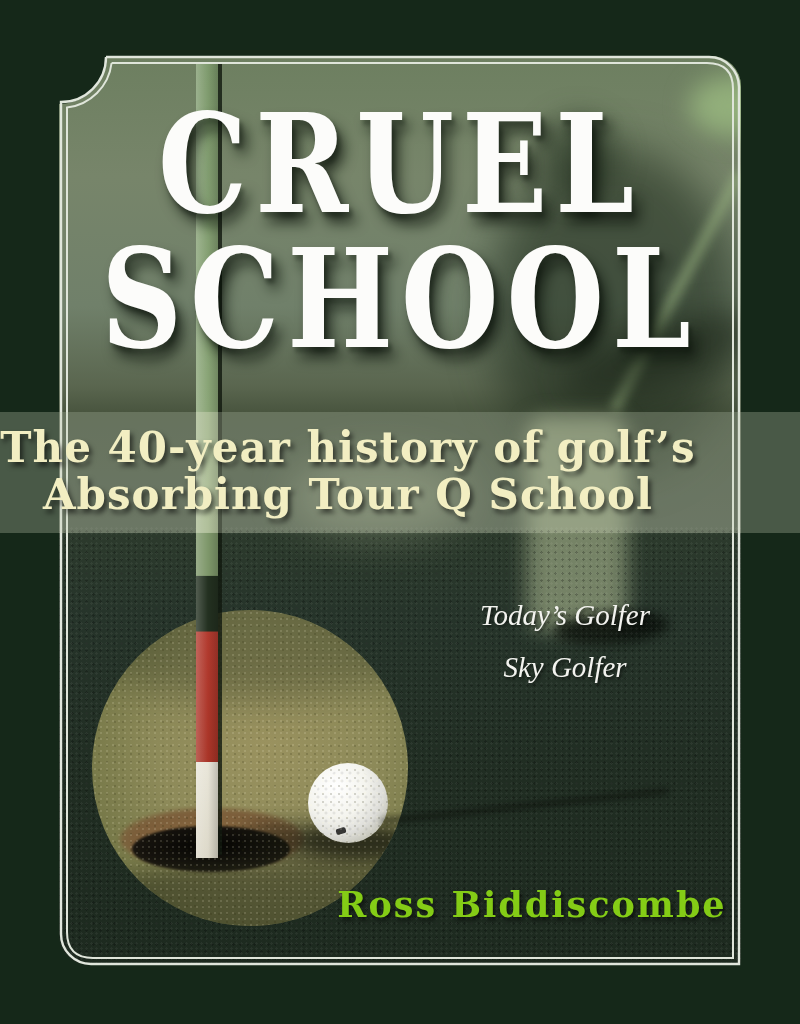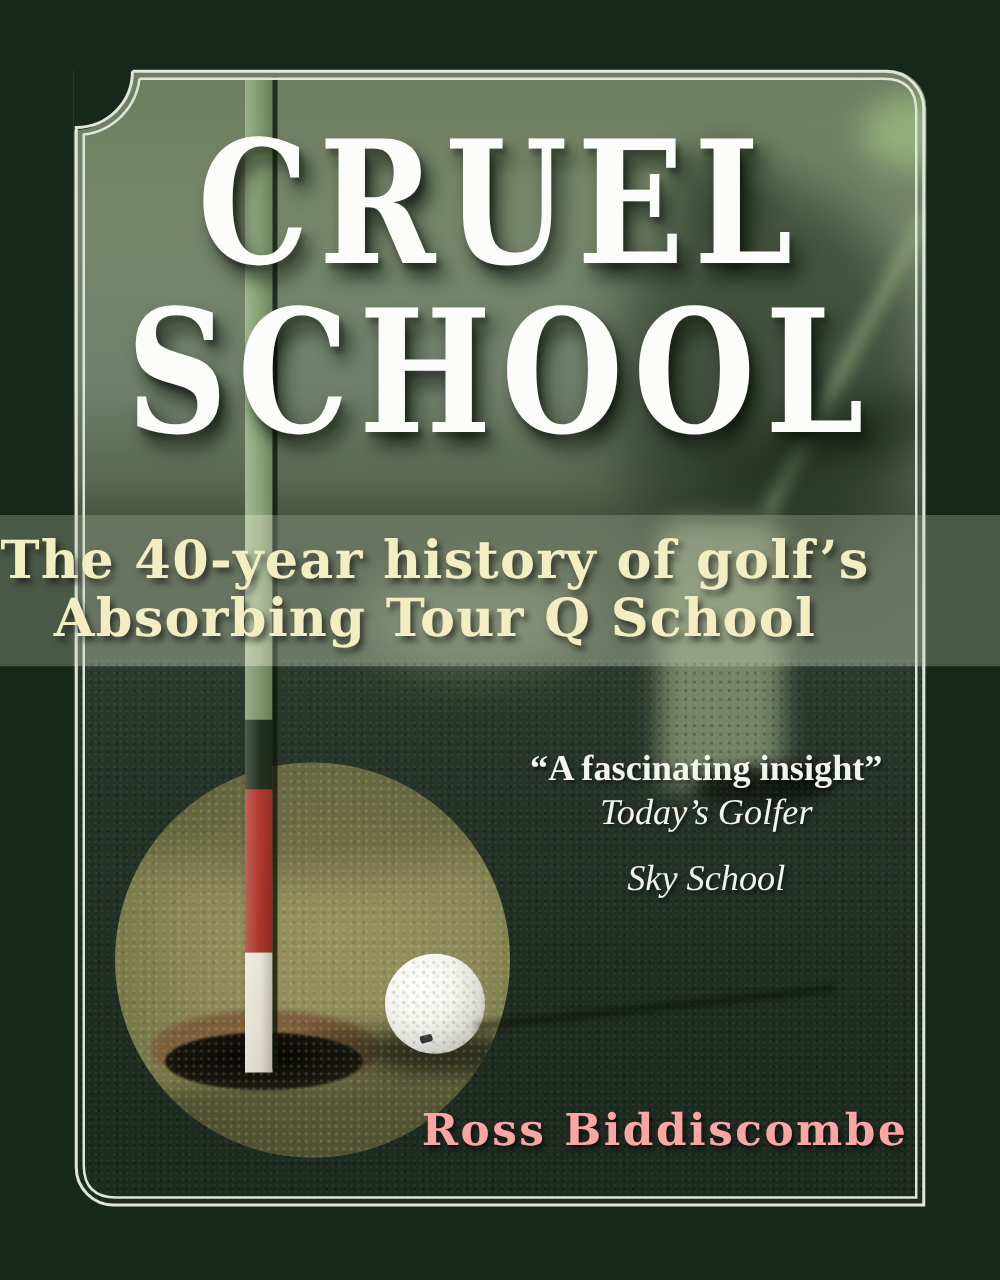--- a/index.html
+++ b/index.html
@@ -122,21 +122,21 @@
     color:#f3f3ef;font-size:29px;line-height:1.22;
     text-shadow:2px 2px 3px rgba(0,0,0,.5);
   }
   .quote-group{margin-bottom:17px;}
   .quote-text{font-weight:bold;font-weight:600;}
   .quote-source{font-style:italic;}
 
   .author{
     left:330px;top:884px;width:404px;text-align:center;
     font-weight:bold;font-size:35px;letter-spacing:2px;
-    color:#fca5a5;
+    color:#84cc16;
     text-shadow:2px 3px 4px rgba(0,0,0,.6);
   }
 </style>
 </head>
 <body>
 
 <div>
 
   <div class="photo">
     <div class="shape sil-torso abs"></div>
@@ -176,23 +176,22 @@
   </svg>
 
   <div class="band abs"></div>
   <div class="subtitle abs">
     <div>The 40-year history of golf’s</div>
     <div>Absorbing Tour Q School</div>
   </div>
 
   <div class="quotes abs">
     <div class="quote-group">
-      <div class="quote-text">“A fascinating insight”</div>
       <div class="quote-source">Today’s Golfer</div>
     </div>
     <div class="quote-group">
-      <div class="quote-source">Sky School</div>
+      <div class="quote-source">Sky Golfer</div>
     </div>
   </div>
 
   <div class="author abs">Ross Biddiscombe</div>
 
 </div>
 
 </body></html>

